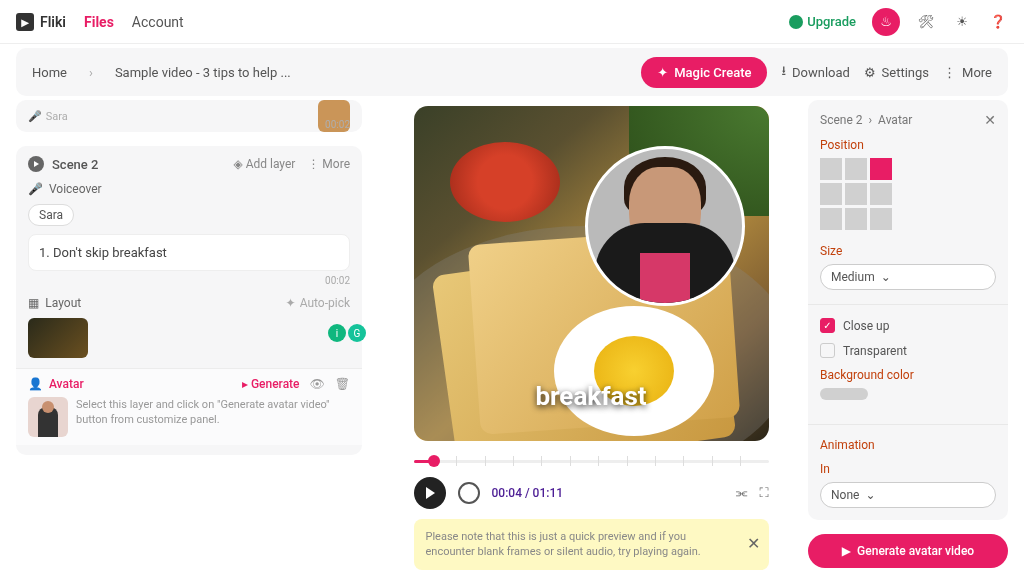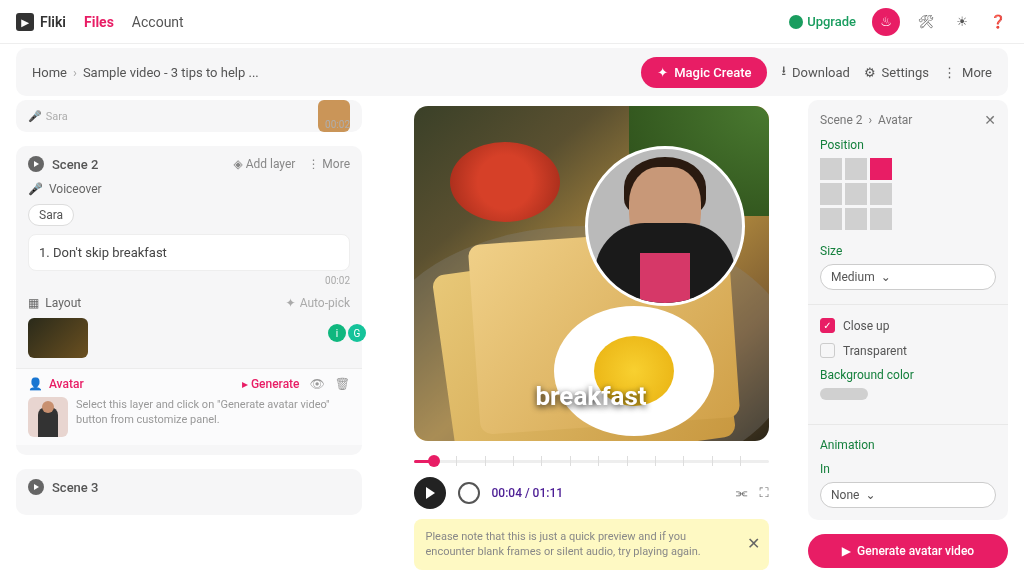--- a/index.html
+++ b/index.html
@@ -8,21 +8,21 @@
 .topnav{height:44px;border-bottom:1px solid #eee;display:flex;align-items:center;padding:0 16px;gap:18px}
 .brand{display:flex;align-items:center;gap:6px;font-weight:600;font-size:14px}
 .brand-icon{width:18px;height:18px;background:#333;border-radius:3px;display:flex;align-items:center;justify-content:center;color:#fff}
 .nav-link{color:#555;font-size:14px;cursor:pointer}
 .nav-link.active{color:#e81d65;font-weight:700}
 .topnav-right{margin-left:auto;display:flex;align-items:center;gap:16px}
 .upgrade{color:#1a9d5f;font-weight:500;display:flex;align-items:center;gap:4px}
 .upgrade-icon{width:14px;height:14px;background:#1a9d5f;border-radius:50%}
 .circ-btn{width:28px;height:28px;border-radius:50%;background:#e81d65;display:flex;align-items:center;justify-content:center;color:#fff;cursor:pointer}
 .icon-btn{width:20px;height:20px;color:#555;cursor:pointer;display:flex;align-items:center;justify-content:center}
-.subbar{height:48px;margin:4px 16px;background:#f6f6f7;border-radius:10px;display:flex;align-items:center;padding:0 16px;gap:6px}
+.subbar{height:48px;margin:4px 16px;background:#f6f6f7;border-radius:10px;display:flex;align-items:center;padding:0 16px;gap:22px}
 .crumb{color:#555;cursor:pointer}
 .chev{color:#aaa}
 .subbar-right{margin-left:auto;display:flex;align-items:center;gap:14px}
 .btn-primary{background:#e81d65;color:#fff;border:none;border-radius:20px;padding:8px 16px;font-weight:500;cursor:pointer;display:flex;align-items:center;gap:6px;font-size:13px}
 .btn-text{display:flex;align-items:center;gap:6px;color:#555;cursor:pointer}
 .content{flex:1;display:flex;overflow:hidden}
 .left{width:378px;padding:0 16px;overflow-y:auto}
 .scene-card{background:#f6f6f7;border-radius:10px;margin-bottom:14px;padding:10px 12px}
 .scene-card.partial{height:32px;overflow:hidden;opacity:.95;position:relative}
 .sara-chip-sm{font-size:11px;color:#aaa;display:flex;align-items:center;gap:4px}
@@ -77,21 +77,21 @@
 .play-btn::after{content:'';border-left:9px solid #fff;border-top:6px solid transparent;border-bottom:6px solid transparent;margin-left:2px}
 .rewind{width:22px;height:22px;border:2px solid #555;border-radius:50%;position:relative;cursor:pointer}
 .timecode{font-size:12px;color:#4c1d95;font-weight:500}
 .ctrl-right{margin-left:auto;display:flex;gap:12px;color:#666}
 .notice{width:355px;margin-top:10px;background:#fef9c3;border-radius:8px;padding:10px 32px 10px 12px;font-size:11px;color:#888;position:relative;line-height:1.4}
 .notice .close{position:absolute;right:8px;top:50%;transform:translateY(-50%);cursor:pointer;font-size:16px;color:#666}
 .right{width:220px;padding:0 16px 0 4px}
 .panel{background:#f6f6f7;border-radius:10px;padding:12px;height:420px;display:flex;flex-direction:column}
 .panel-head{display:flex;align-items:center;gap:6px;font-size:12px;color:#777;margin-bottom:10px}
 .panel-head .close{margin-left:auto;cursor:pointer;font-size:14px;color:#777}
-.sec-label{font-size:12px;color:#15803d;margin-bottom:6px}
+.sec-label{font-size:12px;color:#c2410c;margin-bottom:6px}
 .grid3{display:grid;grid-template-columns:repeat(3,22px);gap:3px;margin-bottom:14px}
 .gcell{width:22px;height:22px;background:#d0d0d0;cursor:pointer}
 .gcell.sel{background:#e81d65}
 .sel-pill{border:1px solid #ccc;border-radius:16px;padding:5px 10px;font-size:12px;color:#555;display:inline-flex;align-items:flex-end;gap:6px;cursor:pointer;background:#fff}
 .divider{height:1px;background:#e8e8e8;margin:14px -12px}
 .chk-row{display:flex;align-items:center;gap:8px;font-size:12px;color:#555;margin-bottom:10px;cursor:pointer}
 .chk{width:15px;height:15px;border:1.5px solid #ccc;border-radius:3px;display:flex;align-items:center;justify-content:center}
 .chk.on{background:#e81d65;border-color:#e81d65;color:#fff;font-size:10px}
 .bg-swatch{width:48px;height:26px;background:#d0d0d0;border-radius:14px;margin-bottom:10px}
 .gen-btn{background:#e81d65;color:#fff;border:none;border-radius:20px;padding:10px;font-size:12px;font-weight:500;cursor:pointer;display:flex;align-items:center;justify-content:center;gap:6px;margin-top:14px}
@@ -206,26 +206,20 @@
           <div class="avatar-body">
             <div class="av-thumb">
                 <div class="person"></div>
                 <div class="head"></div>
               </div>
             <div class="avatar-hint">Select this layer and click on "Generate avatar video" button from customize panel.</div>
           </div>
         </div>
       </div>
 
-      <div class="scene-card">
-        <div class="scene-head">
-          <span class="play-ic"></span>
-          <span class="scene-title">Scene 3</span>
-        </div>
-      </div>
     </div>
 
     <div class="center">
       <div class="preview">
         <div class="plate"></div>
         <div class="toast"></div>
           <div class="toast2"></div>
         <div class="egg"></div>
           <div class="yolk"></div>
         <div class="tomato"></div>

